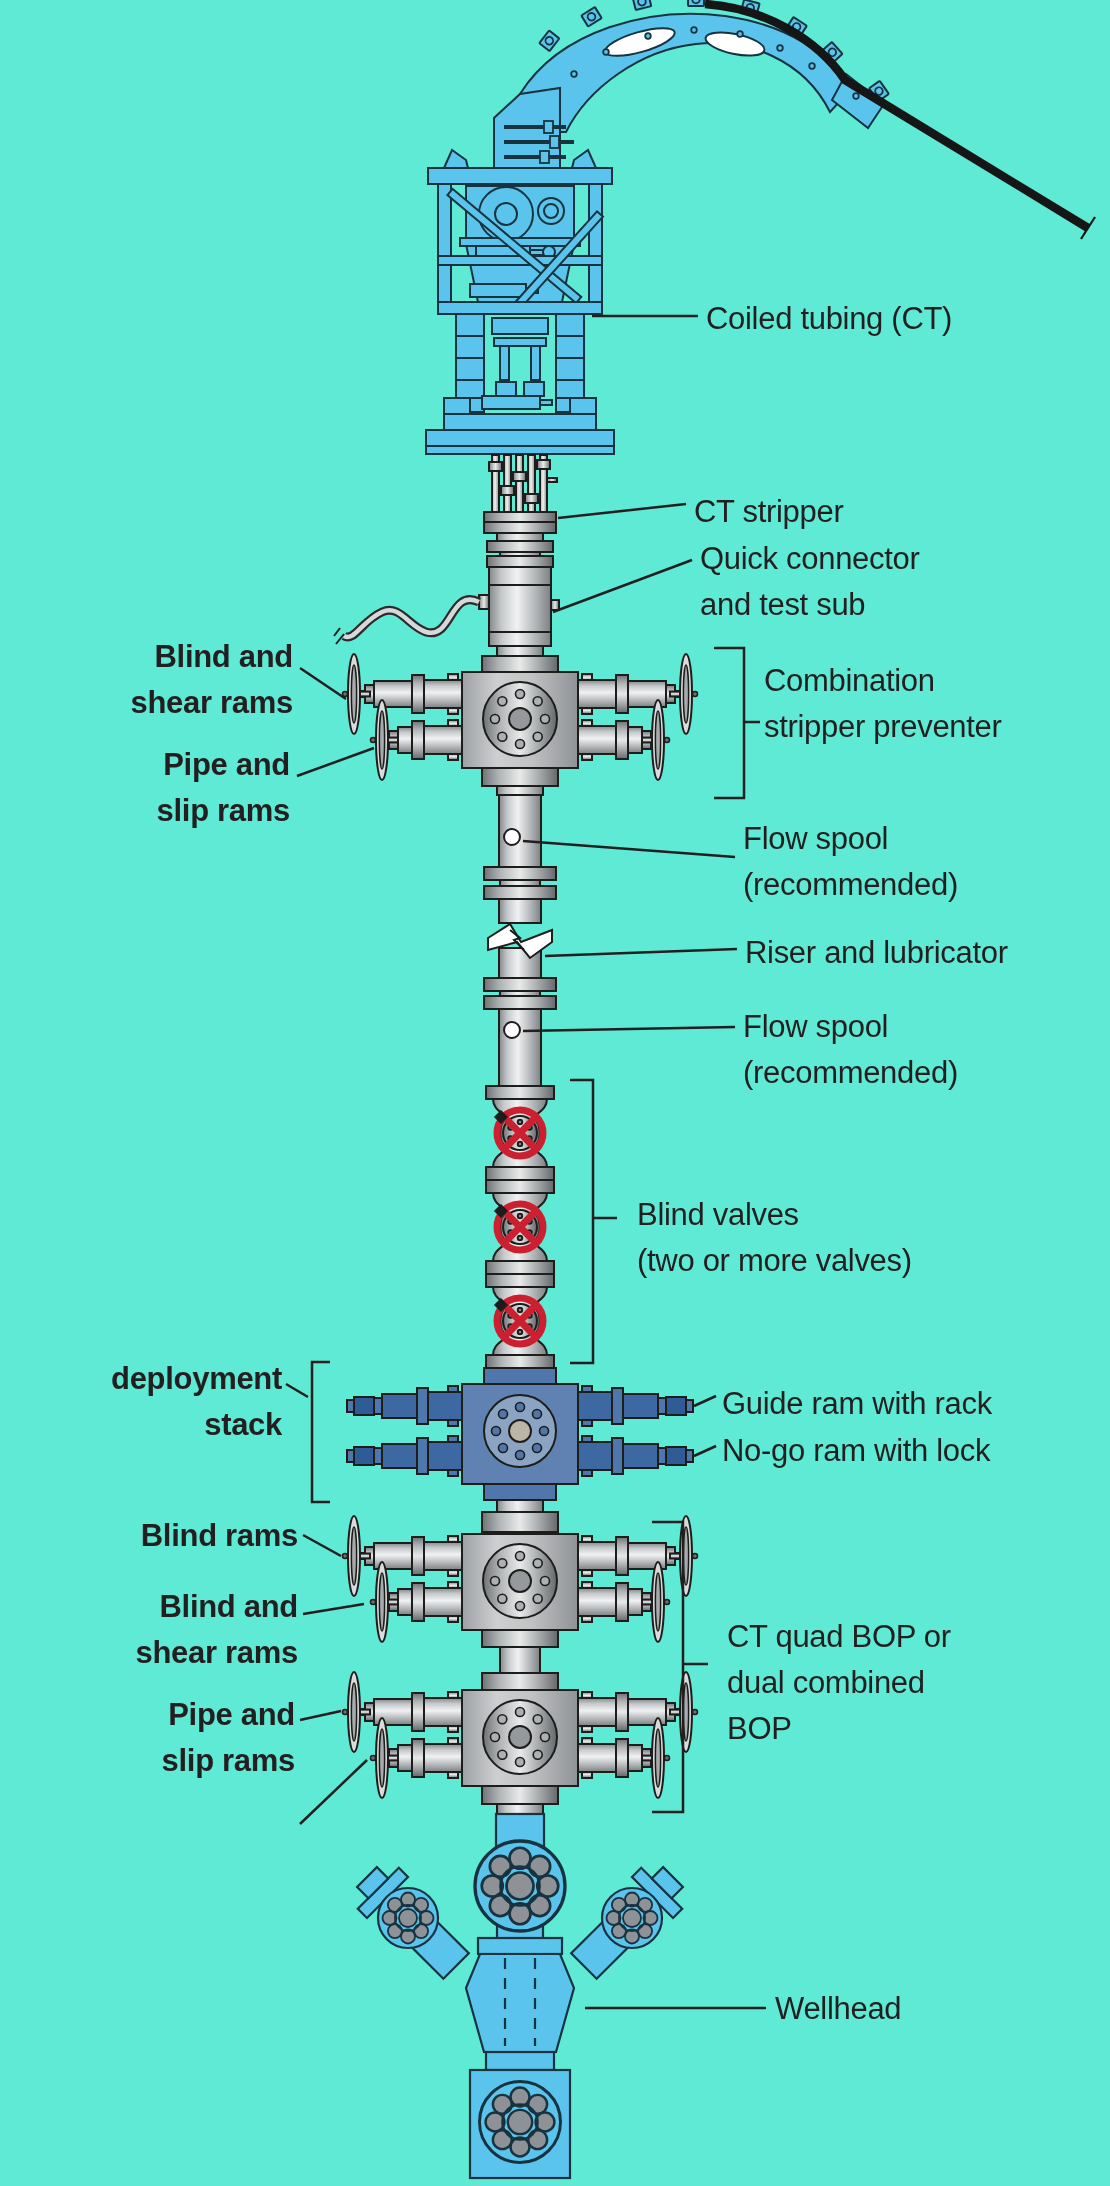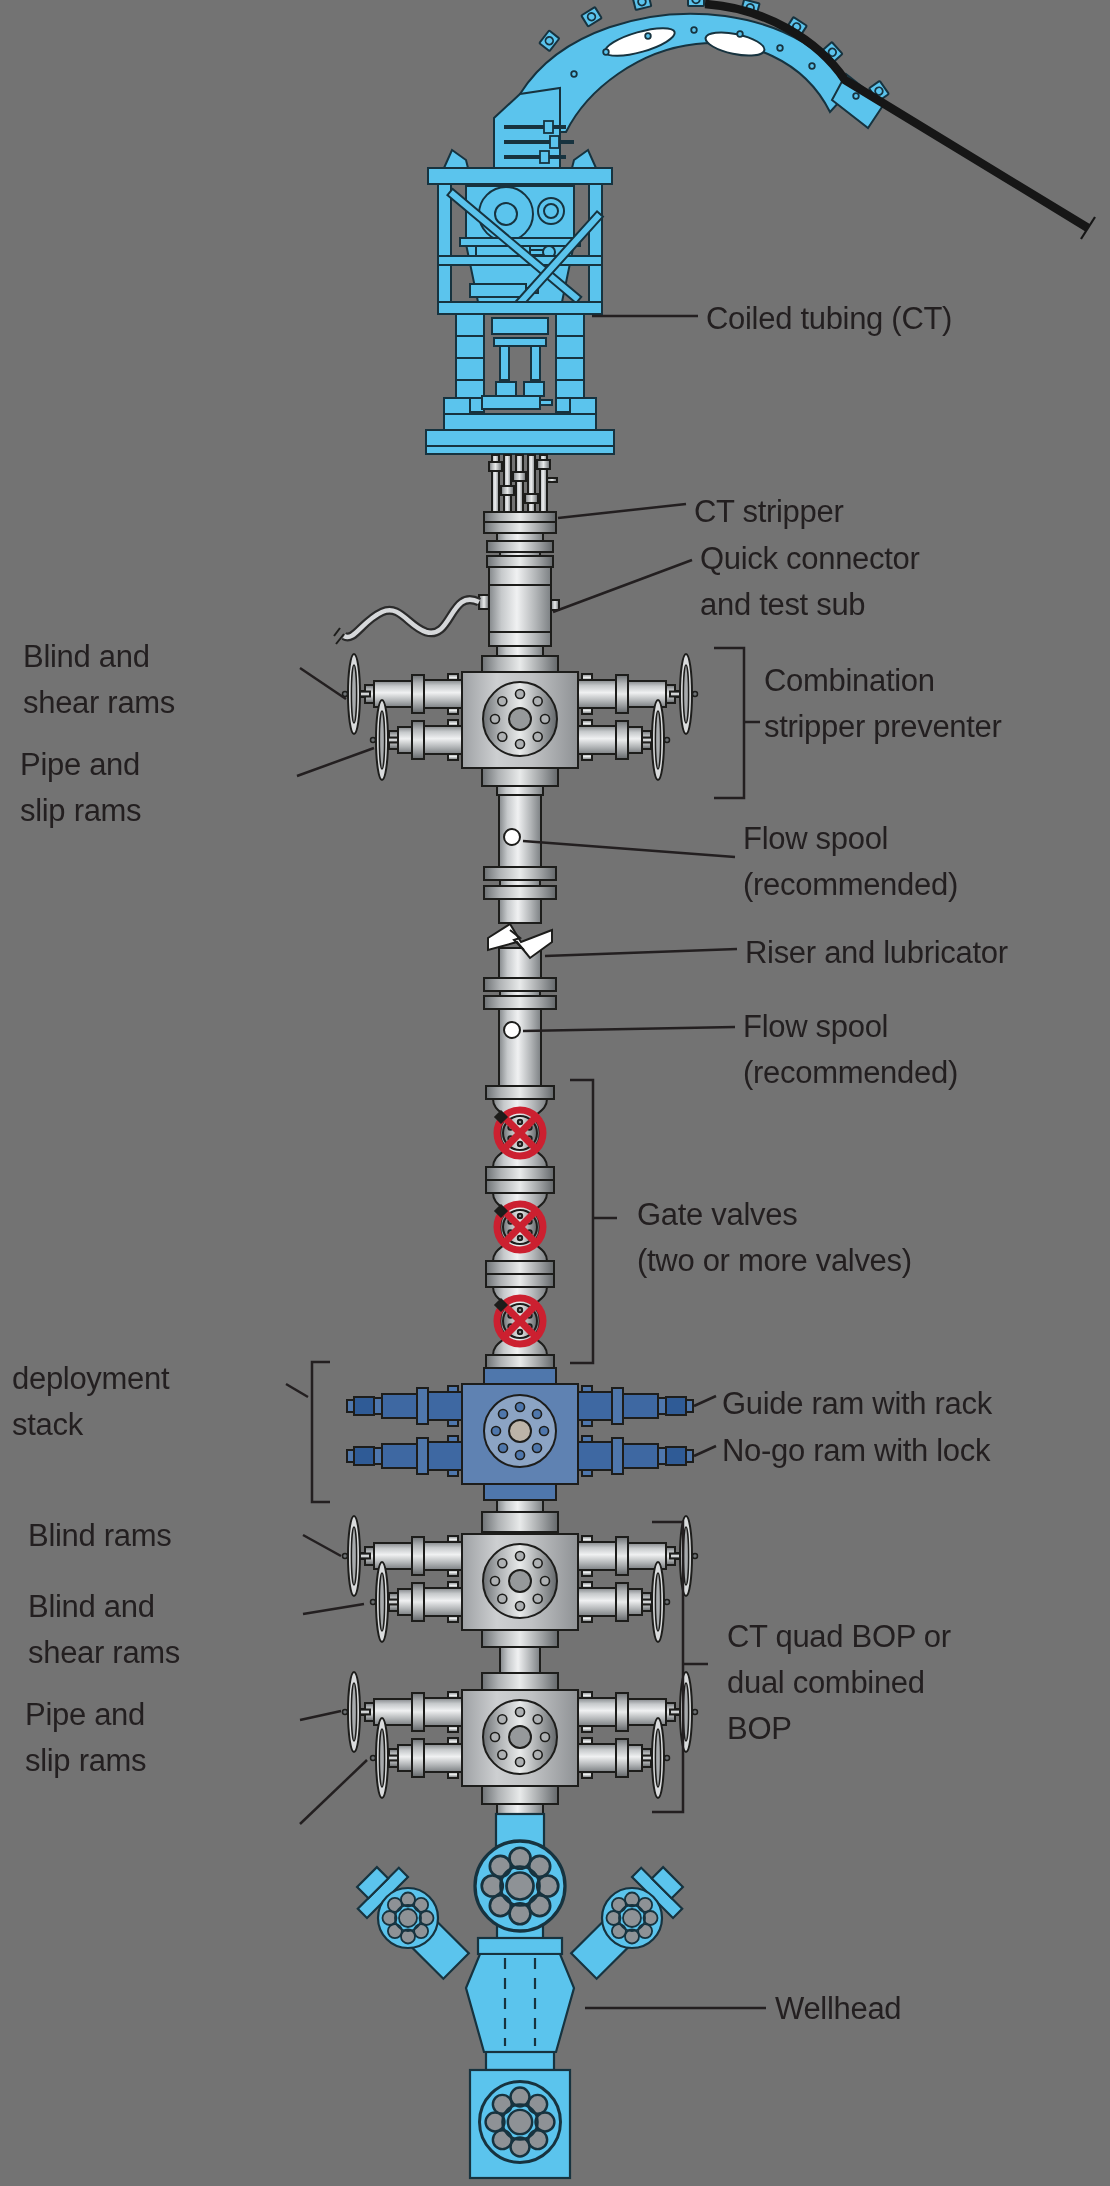--- a/index.html
+++ b/index.html
@@ -1,20 +1,20 @@
 <!DOCTYPE html>
 <html><head>
 <meta charset="utf-8">
 <style>
   html,body{margin:0;padding:0;background:#ffffff;}
-  #stage{position:relative;width:1110px;height:2186px;background:#737373;overflow:hidden;}
+  #stage{position:relative;width:1110px;height:2186px;background:#5eead4;overflow:hidden;}
   #art{position:absolute;left:0;top:0;}
   .lbl{position:absolute;font:400 31px/46px "Liberation Sans",sans-serif;
        letter-spacing:-0.3px;color:#231F20;white-space:nowrap;}
-  .lbl.right-align{}
+  .lbl.right-align{text-align:right;font-weight:bold;}
   svg *{vector-effect:none;}
 </style>
 </head>
 <body>
 
 <div id="stage">
 
 <svg id="art" width="1110" height="2186" viewBox="0 0 1110 2186">
   <defs>
     <linearGradient id="gP" x1="0" y1="0" x2="1" y2="0">
@@ -461,21 +461,21 @@
   <div>(recommended)</div>
 </div>
 <div class="lbl" style="left:745px;top:930px">
   <div>Riser and lubricator</div>
 </div>
 <div class="lbl" style="left:743px;top:1004px">
   <div>Flow spool</div>
   <div>(recommended)</div>
 </div>
 <div class="lbl" style="left:637px;top:1192px">
-  <div>Gate valves</div>
+  <div>Blind valves</div>
   <div>(two or more valves)</div>
 </div>
 <div class="lbl right-align" style="left:12px;top:1356px;width:270px">
   <div>deployment</div>
   <div>stack</div>
 </div>
 <div class="lbl" style="left:722px;top:1381px">
   <div>Guide ram with rack</div>
 </div>
 <div class="lbl" style="left:722px;top:1428px">

